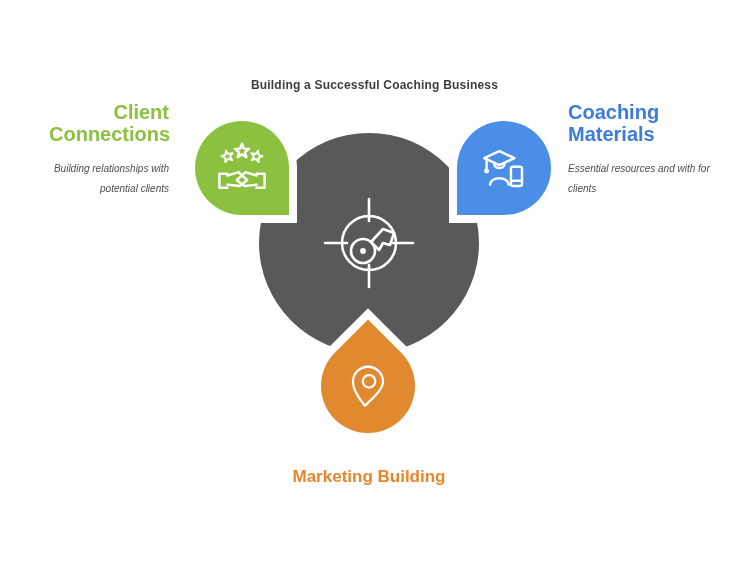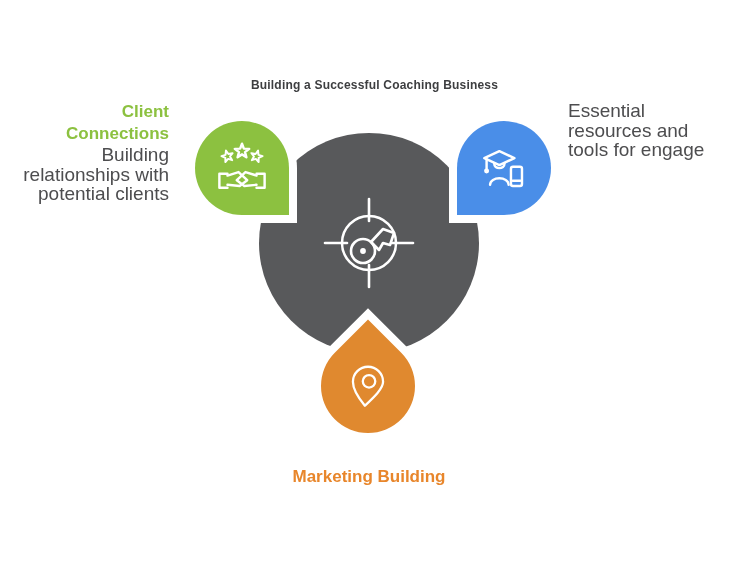--- a/index.html
+++ b/index.html
@@ -30,28 +30,28 @@
   }
   .pin-green  { left:195px; top:121px; background:#8cc140; border-radius:50% 50% 0 50%; }
   .pin-blue   { left:457px; top:121px; background:#4a8ee8; border-radius:50% 50% 50% 0; }
   .pin-orange { left:321px; top:339px; background:#e0892f; border-radius:0 50% 50% 50%; transform:rotate(45deg); }
   .pin-orange svg { transform:rotate(-45deg); }
   
   .label-block { position:absolute; z-index:4; }
   .lb-left  { right:580px; top:101px; width:160px; text-align:right; }
   .lb-right { left:568px;  top:101px; width:175px; text-align:left; }
   .lb-bottom{ left:259px;  top:466px; width:220px; text-align:center; }
-  .node-title { font-size:17px; font-weight:bold; line-height:22px; }
+  .node-title { font-size:20px; font-weight:bold; line-height:22px; margin-bottom:14px; }
   .lb-left  .node-title { width:120px; margin-left:auto; }
   .lb-right .node-title { width:115px; }
   .lb-bottom .node-title{ font-size:17px; margin-bottom:9px; }
   .t-green  { color:#8cc140; }
   .t-blue   { color:#3d7bdc; }
   .t-orange { color:#e8862b; }
-  .node-desc { font-size:19px; color:#4d4d4f; line-height:19.5px; }
+  .node-desc { font-size:10px; color:#4d4d4f; line-height:19.5px;font-style:italic; }
   .lb-left  .node-desc { width:150px; margin-left:auto; }
   .lb-right .node-desc { width:165px; }
   .lb-bottom .node-desc{ width:190px; margin:0 auto; }
   .ic { stroke:#ffffff; fill:none; stroke-linecap:round; stroke-linejoin:round; }
 </style>
 </head>
 <body>
 
 <div class="canvas">
 
@@ -115,20 +115,21 @@
       </g>
     </svg>
   </div>
 
   <div class="label-block lb-left">
     <div class="node-title t-green">Client Connections</div>
     <div class="node-desc">Building relationships with potential clients</div>
   </div>
 
   <div class="label-block lb-right">
-    <div class="node-desc">Essential resources and tools for engage</div>
+    <div class="node-title t-blue">Coaching Materials</div>
+    <div class="node-desc">Essential resources and with for clients</div>
   </div>
 
   <div class="label-block lb-bottom">
     <div class="node-title t-orange">Marketing Building</div>
   </div>
 
 </div>
 
 </body></html>

